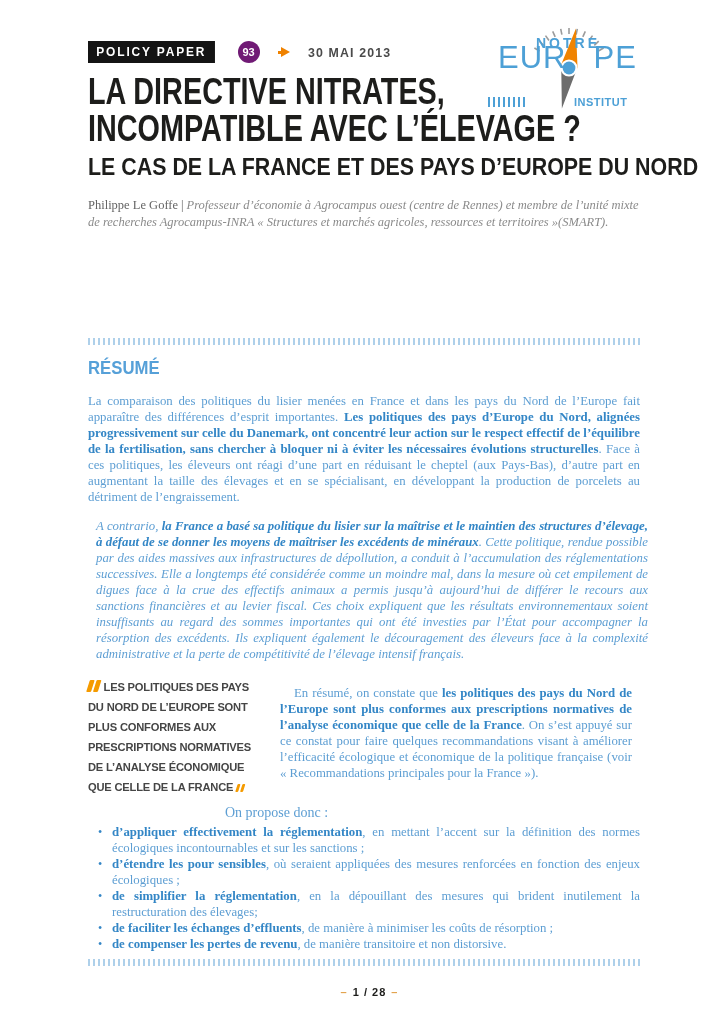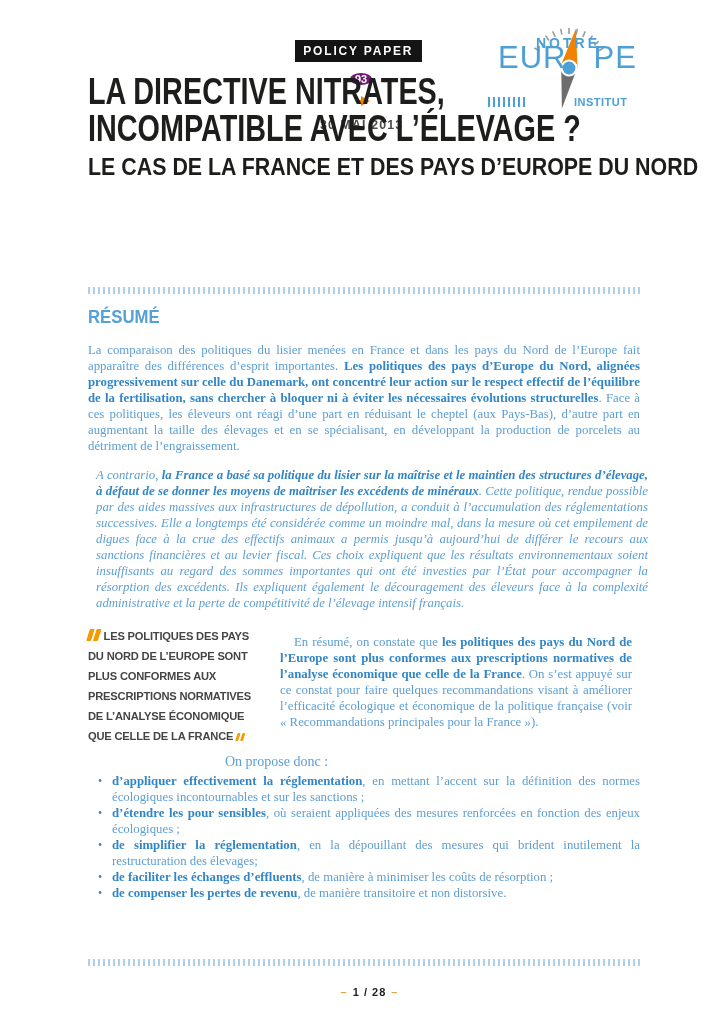--- a/index.html
+++ b/index.html
@@ -4,21 +4,21 @@
 <style>
   html,body{margin:0;padding:0;}
   body{
     width:724px;height:1024px;background:#ffffff;position:relative;overflow:hidden;
     font-family:"Liberation Serif", serif;
     -webkit-font-smoothing:antialiased;
   }
   .page{padding:40px 84px 0 88px;position:relative;}
 
   
-  .badge-row{display:flex;align-items:center;gap:11px;height:24px;flex-direction:column;}
+  .badge-row{display:flex;align-items:center;gap:18px;height:24px;}
   .policy-badge{
     background:#141414;color:#fff;font-family:"Liberation Sans",sans-serif;
     font-weight:bold;font-size:13px;letter-spacing:2px;padding:3px 9px 4px;
     transform:scaleX(.92);transform-origin:0 50%;white-space:nowrap;
   }
   .issue-circle{
     width:22px;height:22px;border-radius:50%;background:#701a75;color:#fff;
     font-family:"Liberation Sans",sans-serif;font-weight:bold;font-size:11px;
     display:flex;align-items:center;justify-content:center;margin-left:-6px;
   }
@@ -133,20 +133,23 @@
       <span>JACQUES DELORS</span>
     </div>
   </div>
 
   <div class="title">
     <div class="title-line">LA DIRECTIVE NITRATES,</div>
     <div class="title-line">INCOMPATIBLE AVEC L’ÉLEVAGE ?</div>
   </div>
   <div class="subtitle">LE CAS DE LA FRANCE ET DES PAYS D’EUROPE DU NORD</div>
 
+  <p class="author">
+    <span class="name">Philippe Le Goffe</span><span class="sep">|</span><span class="bio">Professeur d’économie à Agrocampus ouest (centre de Rennes) et membre de l’unité mixte de recherches Agrocampus-INRA « Structures et marchés agricoles, ressources et territoires »(SMART).</span>
+  </p>
 
   <div class="tick-sep sep-top"></div>
 
   <div class="resume-heading">RÉSUMÉ</div>
 
   <p class="body-text p1"><span>La comparaison des politiques du lisier menées en France et dans les pays du Nord de l’Europe fait apparaître des différences d’esprit importantes. </span><b>Les politiques des pays d’Europe du Nord, alignées progressivement sur celle du Danemark, ont concentré leur action sur le respect effectif de l’équilibre de la fertilisation, sans chercher à bloquer ni à éviter les nécessaires évolutions structurelles</b><span>. Face à ces politiques, les éleveurs ont réagi d’une part en réduisant le cheptel (aux Pays-Bas), d’autre part en augmentant la taille des élevages et en se spécialisant, en développant la production de porcelets au détriment de l’engraissement.</span></p>
 
   <p class="body-text p2"><span>A contrario, </span><b>la France a basé sa politique du lisier sur la maîtrise et le maintien des structures d’élevage, à défaut de se donner les moyens de maîtriser les excédents de minéraux</b><span>. Cette politique, rendue possible par des aides massives aux infrastructures de dépollution, a conduit à l’accumulation des réglementations successives. Elle a longtemps été considérée comme un moindre mal, dans la mesure où cet empilement de digues face à la crue des effectifs animaux a permis jusqu’à aujourd’hui de différer le recours aux sanctions financières et au levier fiscal. Ces choix expliquent que les résultats environnementaux soient insuffisants au regard des sommes importantes qui ont été investies par l’État pour accompagner la résorption des excédents. Ils expliquent également le découragement des éleveurs face à la complexité administrative et la perte de compétitivité de l’élevage intensif français.</span></p>
 
   <div class="quote-row">

